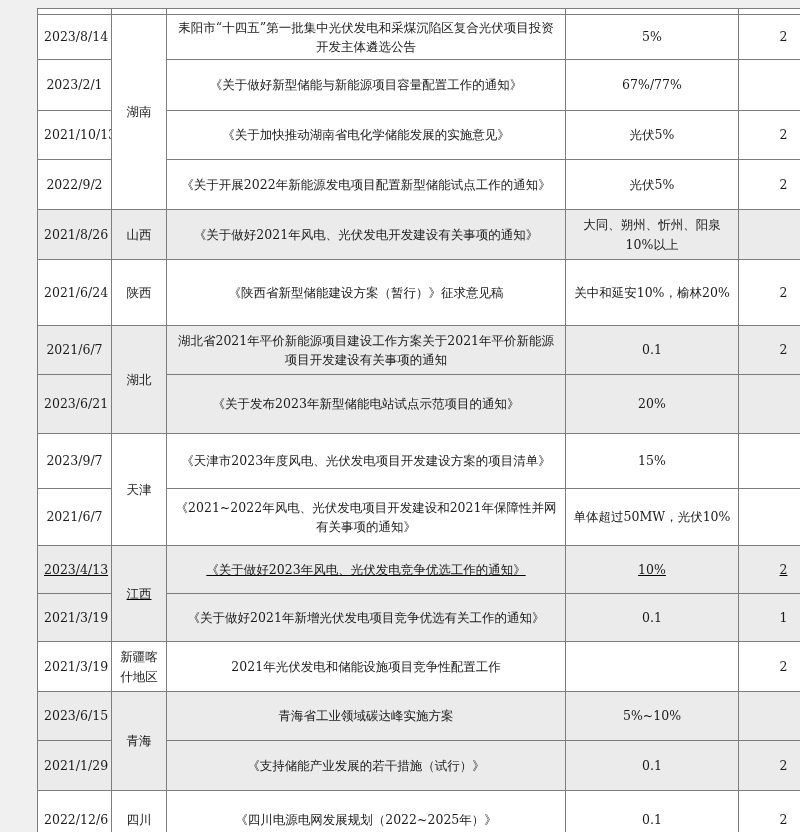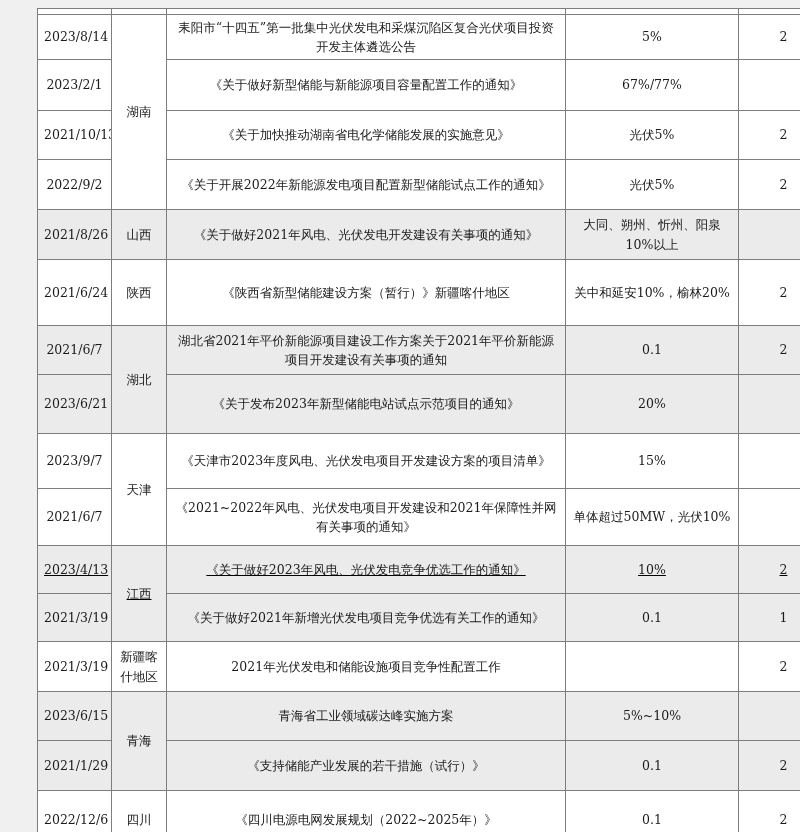--- a/index.html
+++ b/index.html
@@ -90,21 +90,21 @@
         <tr class="row-gray" style="height: 50px;">
           <td class="date-cell">2021/8/26</td>
           <td class="province-cell">山西</td>
           <td class="title-cell">《关于做好2021年风电、光伏发电开发建设有关事项的通知》</td>
           <td class="ratio-cell">大同、朔州、忻州、阳泉10%以上</td>
           <td class="count-cell"></td>
         </tr>
         <tr class="row-white" style="height: 66px;">
           <td class="date-cell">2021/6/24</td>
           <td class="province-cell">陕西</td>
-          <td class="title-cell">《陕西省新型储能建设方案（暂行）》新疆喀什地区</td>
+          <td class="title-cell">《陕西省新型储能建设方案（暂行）》征求意见稿</td>
           <td class="ratio-cell">关中和延安10%，榆林20%</td>
           <td class="count-cell">2</td>
         </tr>
         <tr class="row-gray" style="height: 49px;">
           <td class="date-cell">2021/6/7</td>
           <td class="province-cell" rowspan="2">湖北</td>
           <td class="title-cell">湖北省2021年平价新能源项目建设工作方案关于2021年平价新能源项目开发建设有关事项的通知</td>
           <td class="ratio-cell">0.1</td>
           <td class="count-cell">2</td>
         </tr>

